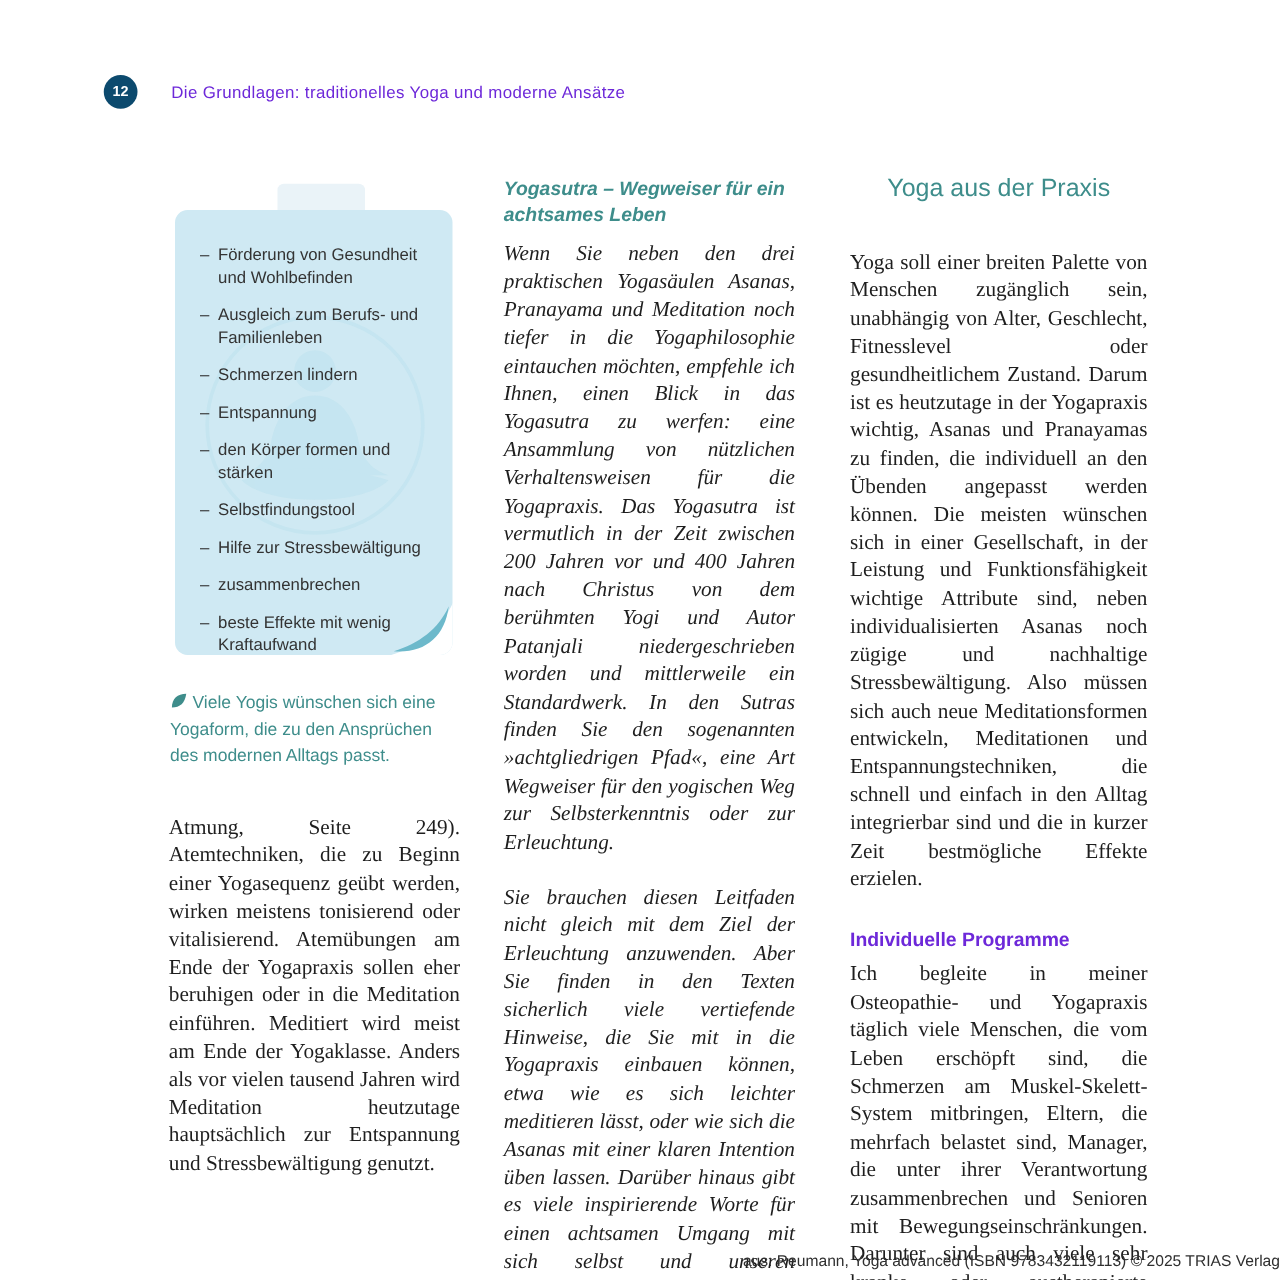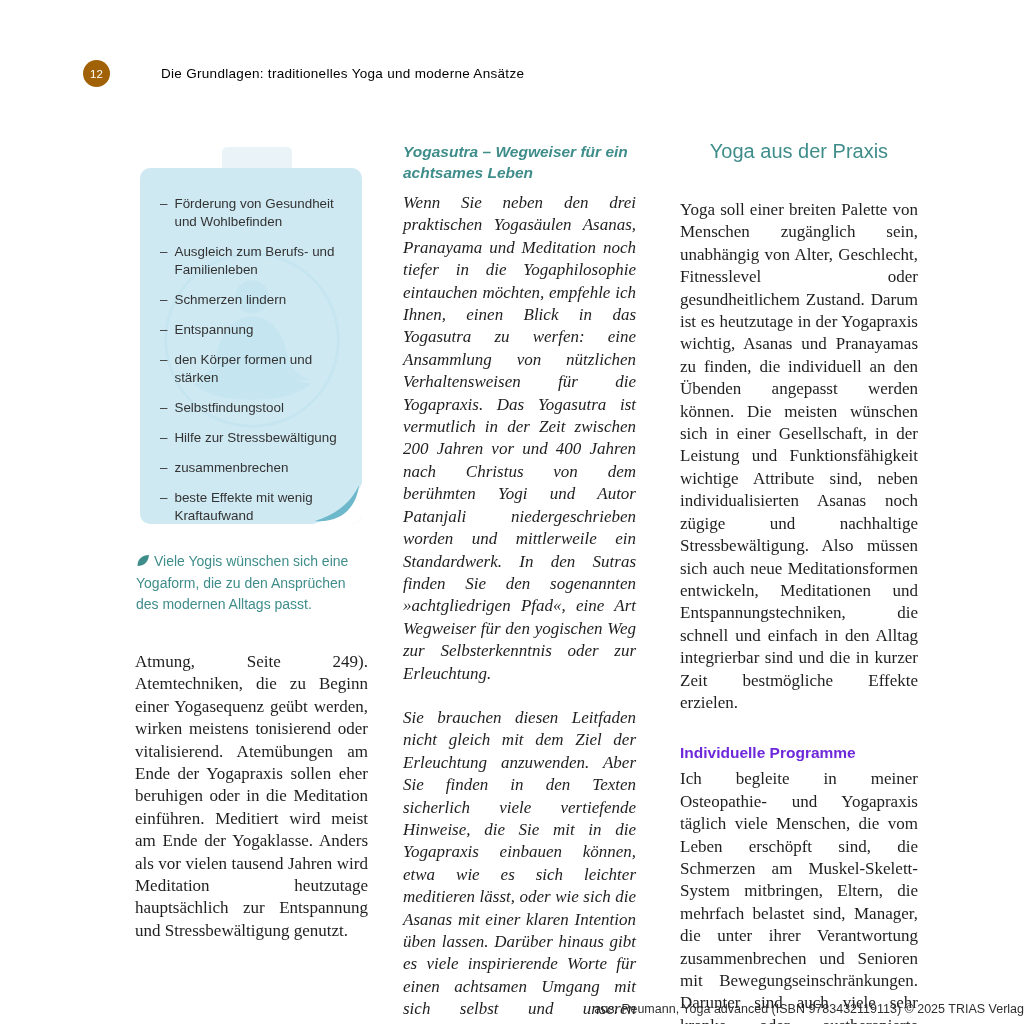--- a/index.html
+++ b/index.html
@@ -11,29 +11,28 @@
     background: #ffffff;
     overflow: hidden;
     font-family: "Liberation Sans", sans-serif;
     color: #222;
   }
 
   
   .badge {
     position: absolute; left: 83px; top: 60px;
     width: 27px; height: 27px; border-radius: 50%;
-    background: #a16207; color: #fff;
-    font-size: 11.5px; font-weight: 400;
+    background: #0c4a6e; color: #fff;
+    font-size: 11.5px; font-weight: 700;
     display: flex; align-items: center; justify-content: center;
   }
   .runhead {
     position: absolute; left: 137px; top: 66px;
     font-size: 13.5px; letter-spacing: 0.3px;
-    color: #000000;
-    margin-left: 24px;
+    color: #6d28d9;
   }
 
   
   .tab {
     position: absolute; left: 222px; top: 147px;
     width: 70px; height: 34px;
     background: #eaf3f8; border-radius: 5px 5px 0 0;
   }
   .infobox {
     position: absolute; left: 140px; top: 168px;

